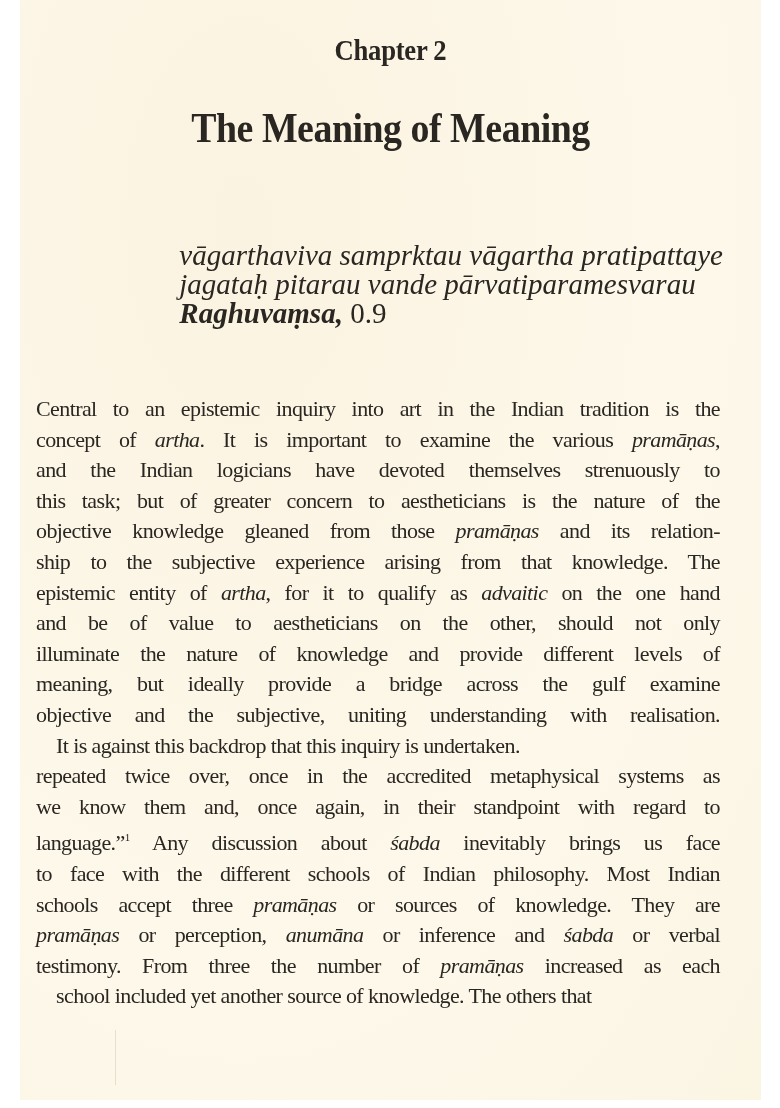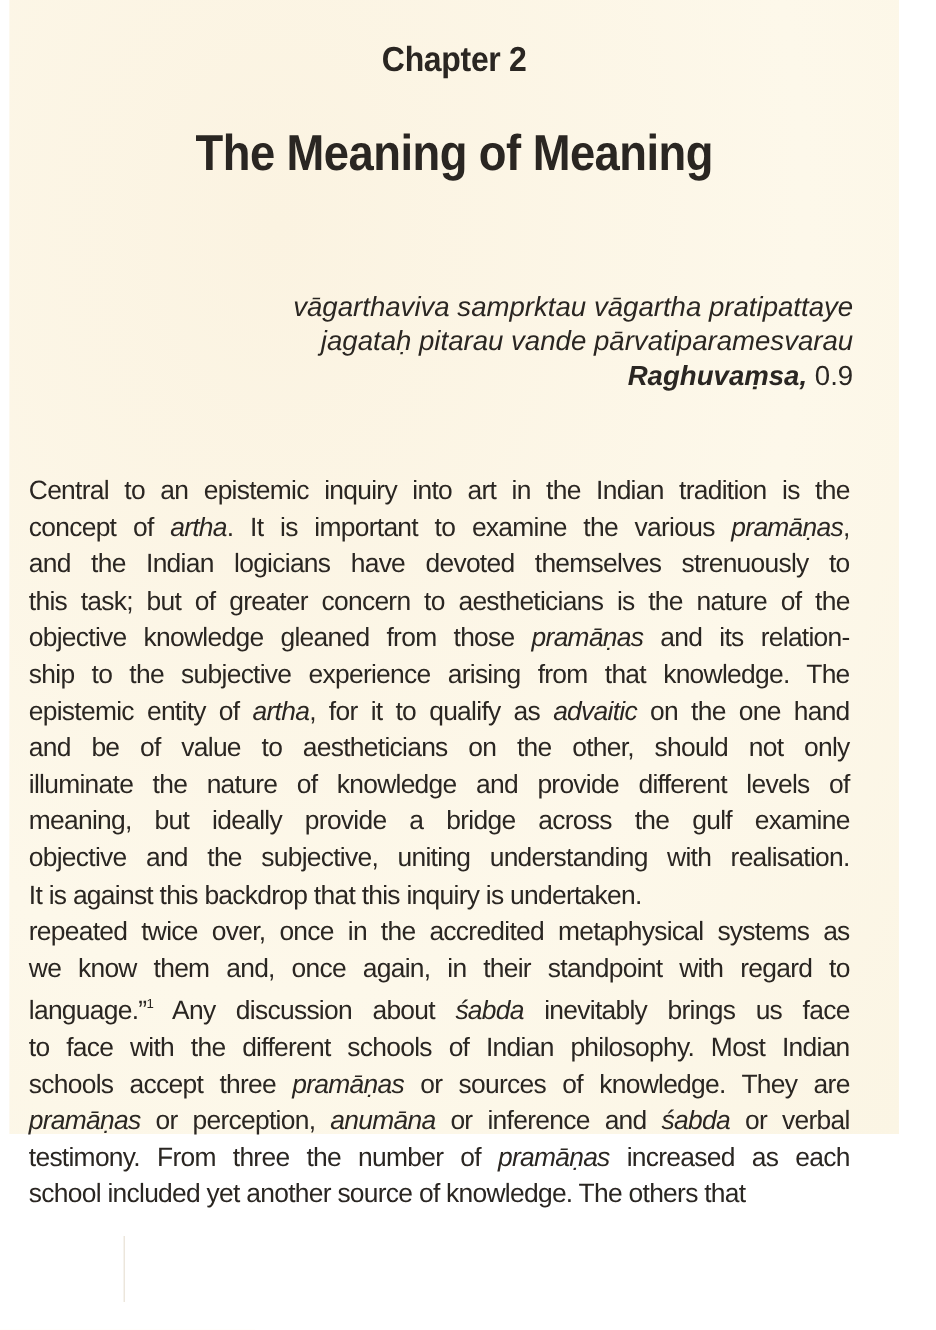--- a/index.html
+++ b/index.html
@@ -1,49 +1,49 @@
 <!DOCTYPE html>
 <html><head>
 <meta charset="utf-8">
 <style>
   html, body { margin: 0; padding: 0; background: #ffffff; }
   body { width: 780px; height: 1108px; position: relative; overflow: hidden; }
   .page {
-    position: absolute; left: 8px; top: 0; width: 741px; height: 945px;
+    position: absolute; left: 20px; top: 0; width: 741px; height: 1100px;
     background: #fcf6e6;
     background-image: radial-gradient(ellipse at 30% 20%, #fbf3e1 0%, #fdf8ea 60%, #fbf5e4 100%);
     color: #2a2622;
-    font-family: Liberation Sans, sans-serif;
+    font-family: Liberation Serif, serif;
   }
   .chapter-label {
     position: absolute; left: 0; width: 100%; top: 34px; text-align: center;
     font-weight: bold; font-size: 29px; letter-spacing: -0.3px;
     transform: scaleX(0.92);
   }
   .chapter-title {
     position: absolute; left: 0; width: 100%; top: 104px; text-align: center;
     font-weight: bold; font-size: 42px; letter-spacing: -0.5px;
     transform: scaleX(0.9);
   }
   .epigraph {
-    position: absolute; right: 38px; top: 241px; text-align: right;
-    font-size: 23px; line-height: 29px;
+    position: absolute; right: 38px; top: 241px; text-align: left;
+    font-size: 29px; line-height: 29px;
   }
   .epigraph .verse { font-style: italic; display: block; }
   .epigraph .source { display: block; }
   .epigraph .source-title { font-style: italic; font-weight: bold; margin-top: 24px; }
   .body-text {
     position: absolute; left: 16px; top: 394px; width: 684px;
     font-size: 22px; line-height: 30.6px;
     text-align: justify;
   }
   .body-text p { margin: 0; }
   .body-text p.indent { text-indent: 30px; }
   .body-text .line { display: block; text-align: justify; text-align-last: justify; white-space: nowrap; letter-spacing: -0.6px; word-spacing: 0px; }
-  .body-text .line.last { text-align-last: left; }
+  .body-text .line.last { text-align-last: left; margin-left: 20px; }
   .body-text em { font-style: italic; }
   sup { font-size: 11px; vertical-align: 9px; }
   .scan-mark { position: absolute; width: 1px; background: #d8cdb8; opacity: 0.6; }
 </style>
 </head>
 <body>
 
 <div class="page">
   <div class="chapter-label">Chapter 2</div>
   <div class="chapter-title">The Meaning of Meaning</div>

